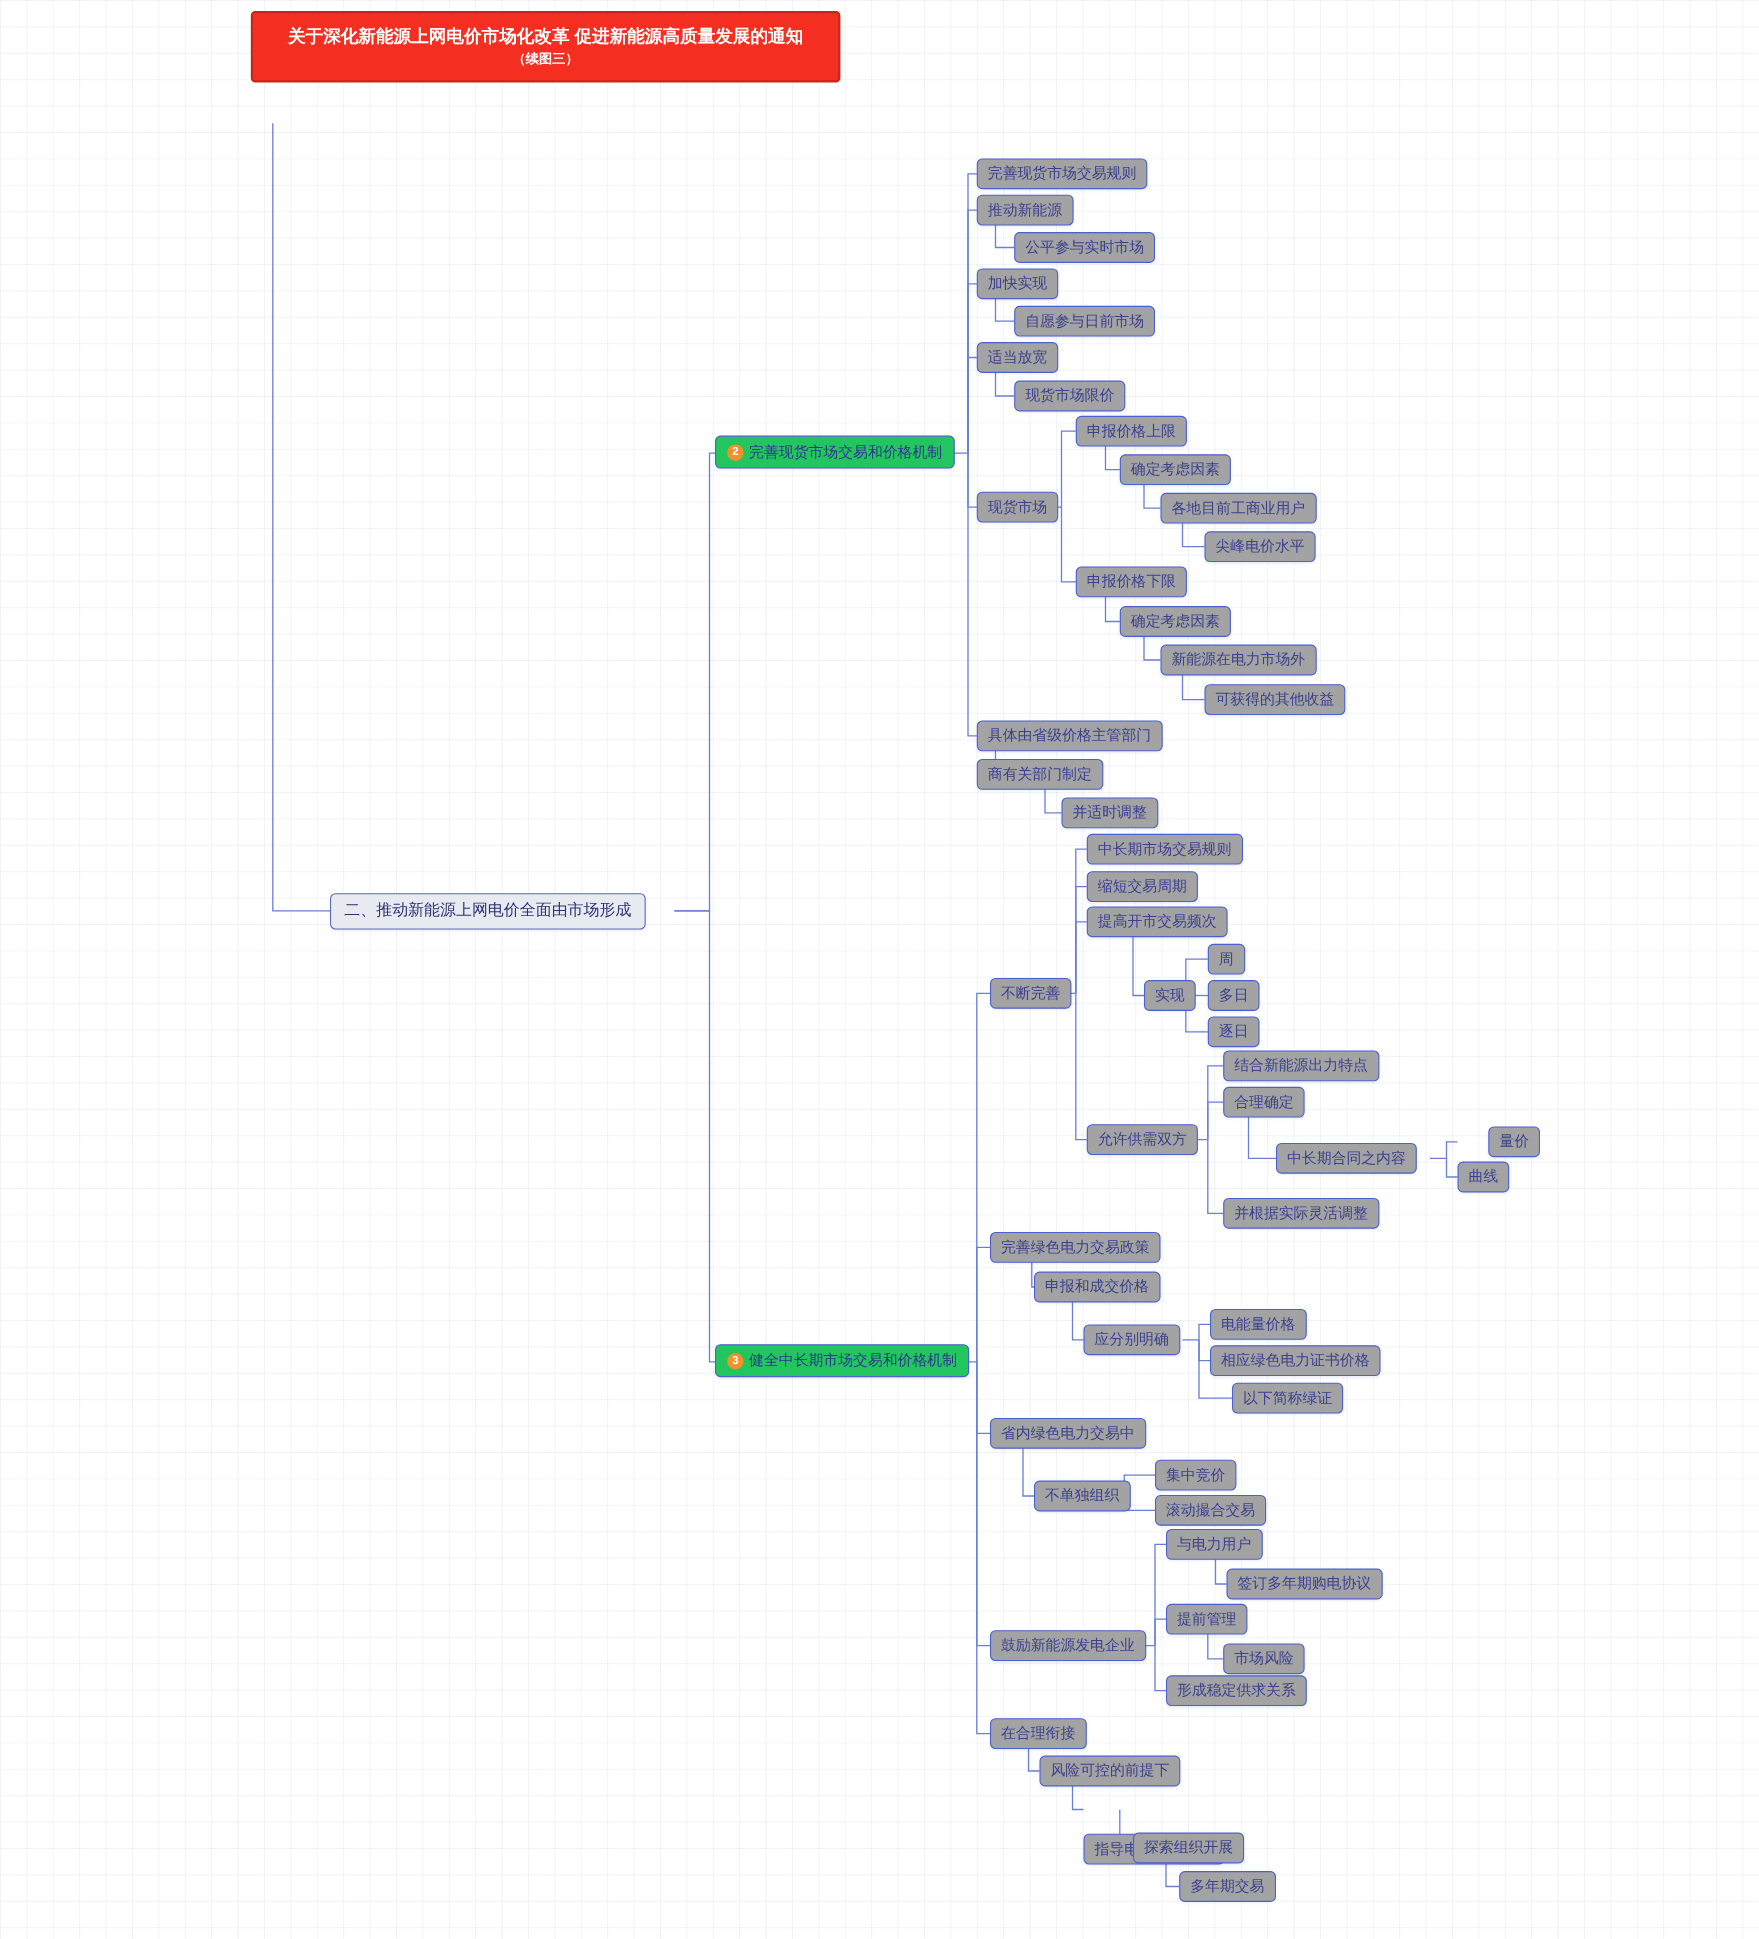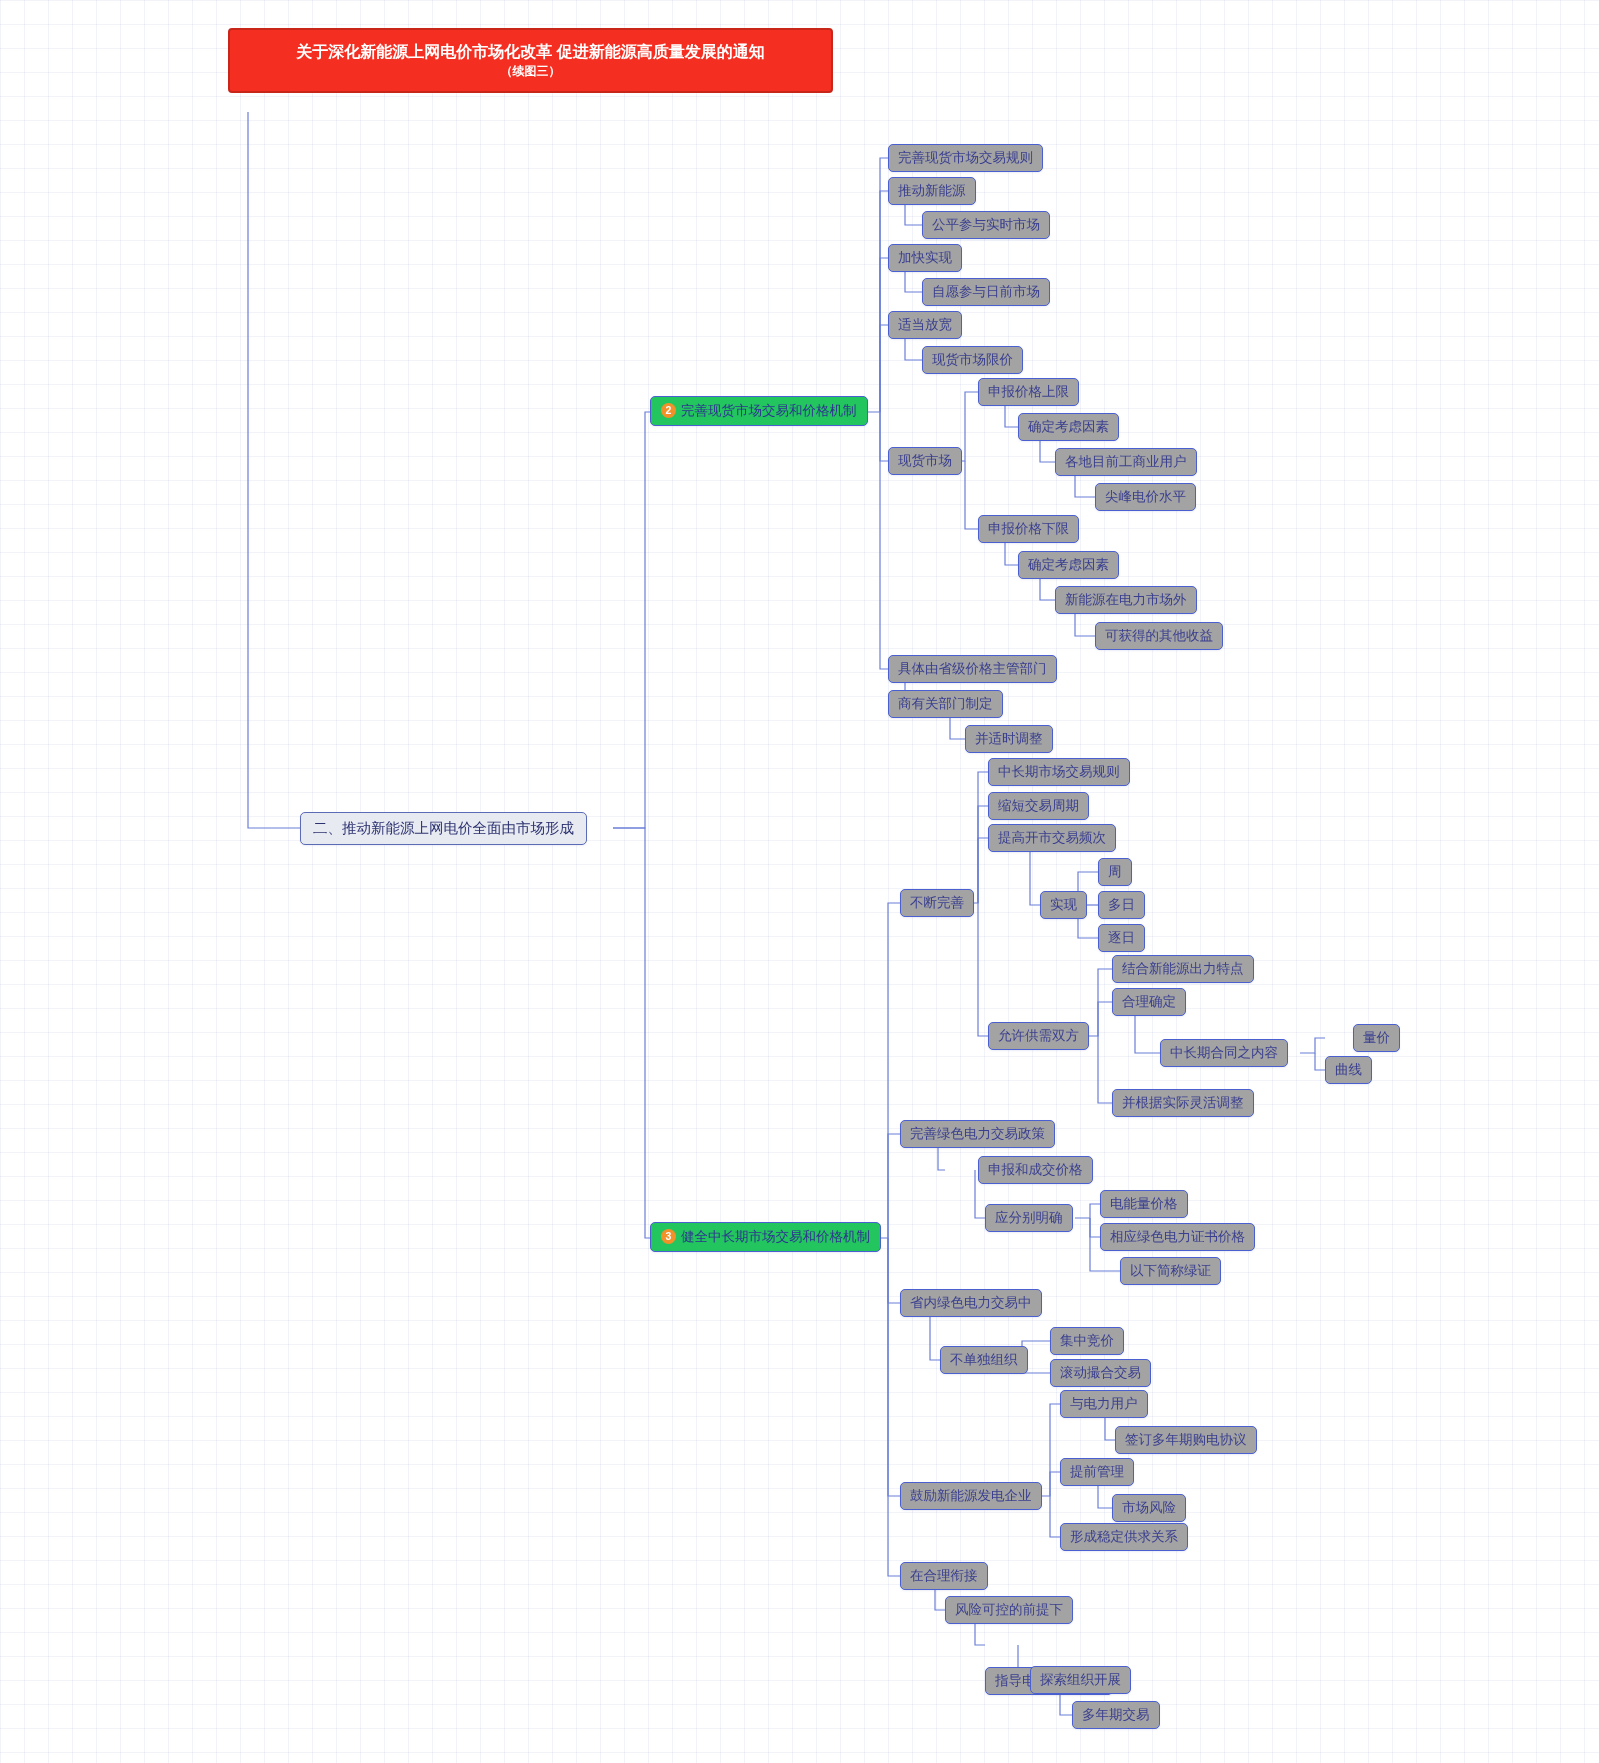--- a/index.html
+++ b/index.html
@@ -146,21 +146,21 @@
       <path d="M1105,1404 L1105,1440 L1115,1440"></path>
       <path d="M1098,1472 L1098,1508 L1112,1508"></path>
 
       <path d="M935,1576 L935,1610 L945,1610"></path>
       <path d="M975,1610 L975,1645 L985,1645"></path>
       <path d="M1018,1645 L1018,1680 L1030,1680"></path>
       <path d="M1060,1680 L1060,1715 L1072,1715"></path>
     </g>
   </svg>
 
-  <div class="node root" style="left:228px;top:28px;width:605px;">
+  <div class="node root" style="left:228px;top:10px;width:536px;">
     <div>关于深化新能源上网电价市场化改革 促进新能源高质量发展的通知</div>
     <div class="root-sub">（续图三）</div>
   </div>
 
   <div class="node section" style="left:300px;top:812px;">二、推动新能源上网电价全面由市场形成</div>
 
   <div class="node branch" style="left:650px;top:396px;">
     <span class="badge">2</span><span>完善现货市场交易和价格机制</span>
   </div>
 
@@ -201,21 +201,21 @@
 
   <div class="node" style="left:1112px;top:955px;">结合新能源出力特点</div>
   <div class="node" style="left:1112px;top:988px;">合理确定</div>
   <div class="node" style="left:988px;top:1022px;">允许供需双方</div>
   <div class="node" style="left:1160px;top:1039px;">中长期合同之内容</div>
   <div class="node" style="left:1325px;top:1024px;margin-left:28px;">量价</div>
   <div class="node" style="left:1325px;top:1056px;">曲线</div>
   <div class="node" style="left:1112px;top:1089px;">并根据实际灵活调整</div>
 
   <div class="node" style="left:900px;top:1120px;">完善绿色电力交易政策</div>
-  <div class="node" style="left:978px;top:1156px;text-align:center;">申报和成交价格</div>
+  <div class="node" style="left:940px;top:1156px;text-align:center;">申报和成交价格</div>
   <div class="node" style="left:985px;top:1204px;">应分别明确</div>
   <div class="node" style="left:1100px;top:1190px;">电能量价格</div>
   <div class="node" style="left:1100px;top:1223px;">相应绿色电力证书价格</div>
   <div class="node" style="left:1120px;top:1257px;">以下简称绿证</div>
 
   <div class="node" style="left:900px;top:1289px;">省内绿色电力交易中</div>
   <div class="node" style="left:940px;top:1346px;">不单独组织</div>
   <div class="node" style="left:1050px;top:1327px;">集中竞价</div>
   <div class="node" style="left:1050px;top:1359px;">滚动撮合交易</div>
 

